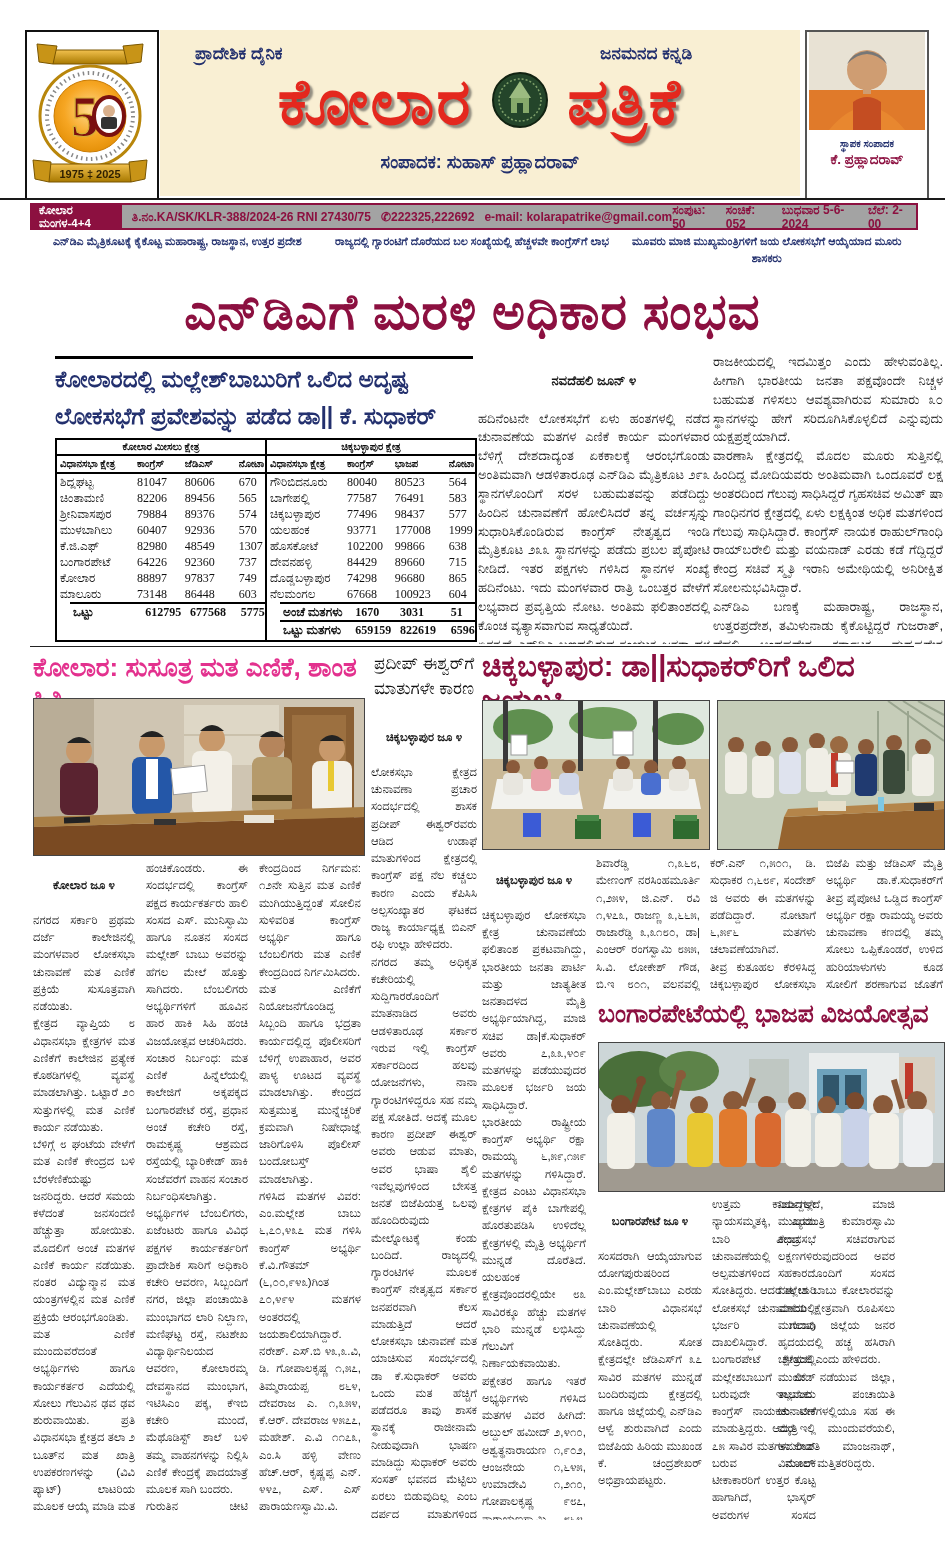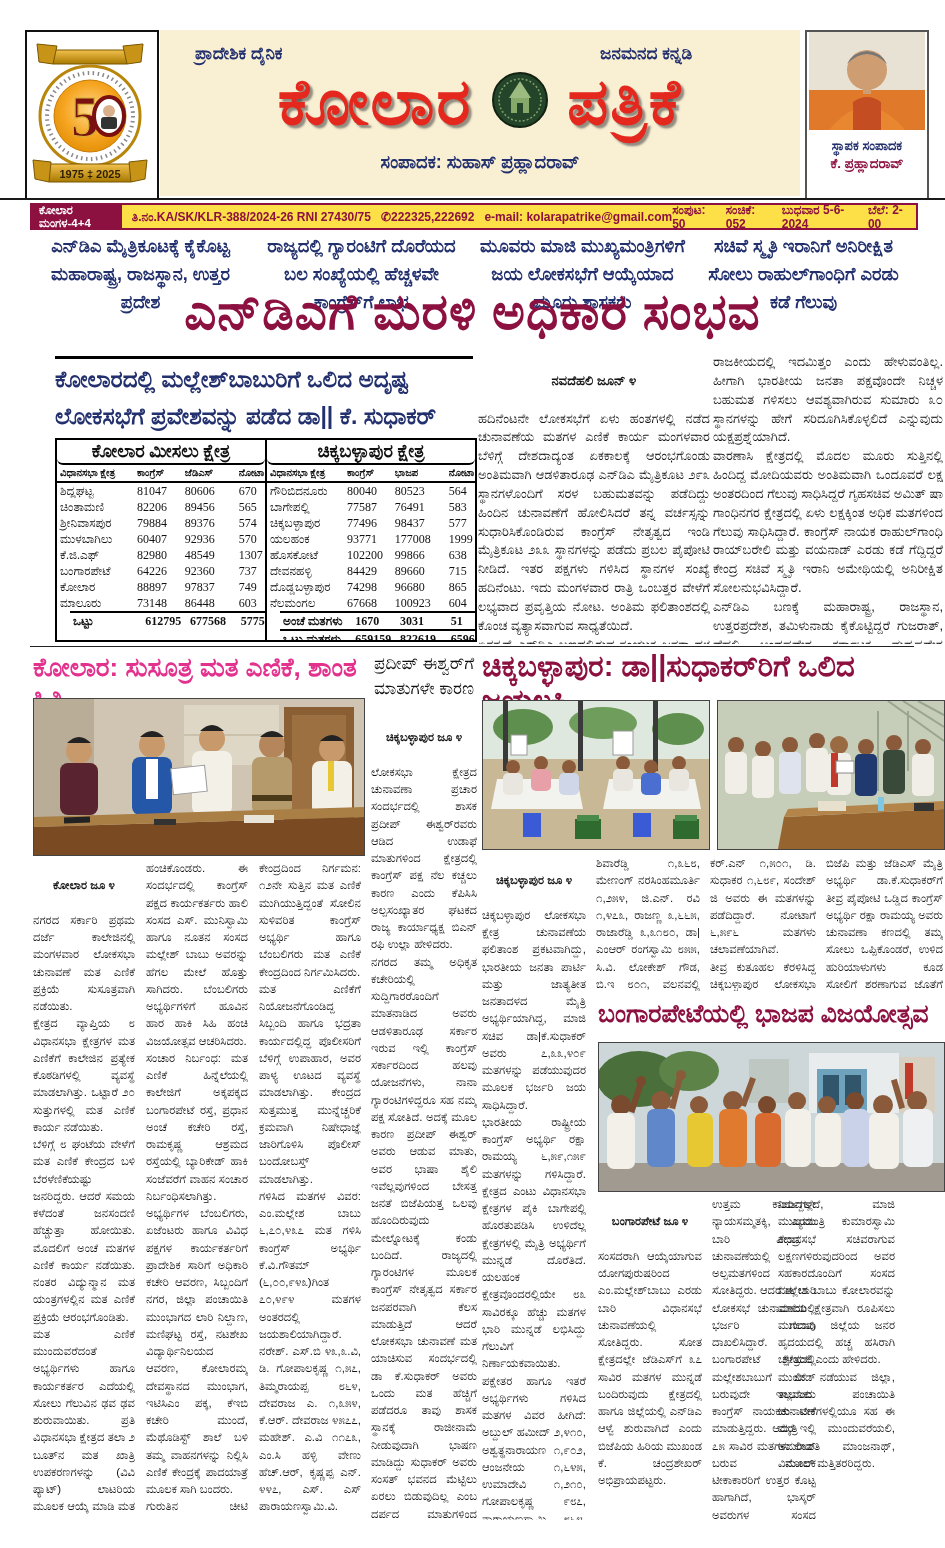--- a/index.html
+++ b/index.html
@@ -11,45 +11,45 @@
   
   .logo-box{left:25px;top:30px;width:130px;height:166px;border:2px solid #111;background:#fff;}
   .masthead{left:160px;top:30px;width:640px;height:166px;background:#f9efd3;}
   .tagline{font-weight:bold;color:#23306e;font-size:17px;}
   .mast-title-row{left:160px;top:70px;width:640px;text-align:center;}
   .mast-title{display:inline-block;vertical-align:middle;color:#e4281e;font-weight:800;font-size:64px;
               line-height:1;text-shadow:3px 3px 2px rgba(60,60,60,.55);letter-spacing:2px;}
   .mast-emblem{display:inline-block;vertical-align:middle;margin:0 14px;}
   .editor-line{left:160px;top:152px;width:640px;text-align:center;font-weight:bold;color:#23306e;font-size:18px;}
   .founder-box{left:805px;top:30px;width:120px;height:166px;border:2px solid #555;background:#fff;text-align:center;}
-  .founder-label{font-size:13px;font-weight:bold;color:#23306e;margin-top:4px;}
+  .founder-label{font-size:10px;font-weight:bold;color:#23306e;margin-top:4px;}
   .founder-name{font-size:13.5px;font-weight:bold;color:#8c1040;margin-top:2px;}
   .header-rule{left:0;top:198px;width:945px;height:2px;background:#1a1a1a;}
 
   
   .infobar{left:30px;top:203px;width:884px;height:23px;border:2px solid #8c1040;display:flex;align-items:center;
-           font-size:12px;font-weight:bold;color:#8c1040;background:#fde047;}
+           font-size:12px;font-weight:bold;color:#8c1040;background:#a3a3a3;}
   .infobar .badge{background:#8c1040;color:#fff;height:100%;display:flex;align-items:center;padding:0 7px;font-size:11.5px;}
   .infobar .seg{margin-left:10px;white-space:nowrap;}
   .infobar .right{margin-left:auto;display:flex;gap:12px;padding-right:8px;}
 
   
   .teasers{left:30px;top:233px;width:884px;display:flex;}
-  .teaser{flex:1;text-align:center;font-weight:bold;color:#23306e;font-size:18px;line-height:1.55;padding:0 8px;}
+  .teaser{flex:1;text-align:center;font-weight:bold;color:#23306e;font-size:11px;line-height:1.55;padding:0 8px;}
 
   
   .headline{left:15px;top:286px;width:915px;text-align:center;color:#8c1040;font-weight:800;font-size:50px;
             line-height:1.05;letter-spacing:1px;}
   .subhead{left:55px;top:356px;width:418px;border-top:3px solid #000;padding-top:2px;
            color:#23306e;font-weight:bold;font-size:23px;line-height:1.6;}
   .dtable-wrap{left:55px;top:438px;width:418px;height:200px;border:2px solid #000;display:flex;
                font-family:"Liberation Serif",serif;overflow:hidden;}
   .dtable{flex:1;overflow:hidden;}
   .dtable.first{border-right:2px solid #000;}
-  .ttitle{text-align:center;font-weight:bold;border-bottom:2px solid #000;font-size:18px;padding:1px 0;border-radius:6px;}
+  .ttitle{text-align:center;font-weight:bold;border-bottom:2px solid #000;font-size:10px;padding:1px 0;}
   .trow{display:grid;grid-template-columns:37% 23% 26% 14%;}
   .thead{border-bottom:2px solid #000;}
   .thead .tcell{font-size:10px;font-weight:bold;padding:2px 3px;}
   .tfoot{border-top:2px solid #000;font-weight:bold;margin-left:13px;}
   .tcell{font-size:12px;padding:0.5px 3px;white-space:nowrap;overflow:hidden;}
   .bodycol{font-size:13px;line-height:1.45;text-align:justify;color:#151515;}
   .dateline{display:block;text-align:center;font-weight:bold;}
 
   .section-rule{left:30px;top:646px;width:884px;height:1px;background:#222;}
 
@@ -148,21 +148,20 @@
       <span>ಸಂಚಿಕೆ: 052</span>
       <span>ಬುಧವಾರ 5-6-2024</span>
       <span>ಬೆಲೆ: 2-00</span>
     </span>
   </div>
 
   <div class="abs teasers">
     <div class="teaser">ಎನ್‌ಡಿಎ ಮೈತ್ರಿಕೂಟಕ್ಕೆ ಕೈಕೊಟ್ಟ ಮಹಾರಾಷ್ಟ್ರ, ರಾಜಸ್ಥಾನ, ಉತ್ತರ ಪ್ರದೇಶ</div>
     <div class="teaser">ರಾಜ್ಯದಲ್ಲಿ ಗ್ಯಾರಂಟಿಗೆ ದೊರೆಯದ ಬಲ ಸಂಖ್ಯೆಯಲ್ಲಿ ಹೆಚ್ಚಳವೇ ಕಾಂಗ್ರೆಸ್‌ಗೆ ಲಾಭ</div>
     <div class="teaser">ಮೂವರು ಮಾಜಿ ಮುಖ್ಯಮಂತ್ರಿಗಳಿಗೆ ಜಯ ಲೋಕಸಭೆಗೆ ಆಯ್ಕೆಯಾದ ಮೂರು ಶಾಸಕರು</div>
-    <div class="teaser">ಸಚಿವೆ ಸ್ಮೃತಿ ಇರಾನಿಗೆ ಅನಿರೀಕ್ಷಿತ ಸೋಲು ರಾಹುಲ್‌ಗಾಂಧಿಗೆ ಎರಡು ಕಡೆ ಗೆಲುವು</div>
   </div>
 
   <div class="abs headline">ಎನ್‌ಡಿಎಗೆ ಮರಳಿ ಅಧಿಕಾರ ಸಂಭವ</div>
   <div class="abs subhead">ಕೋಲಾರದಲ್ಲಿ ಮಲ್ಲೇಶ್‌ಬಾಬುರಿಗೆ ಒಲಿದ ಅದೃಷ್ಟ ಲೋಕಸಭೆಗೆ ಪ್ರವೇಶವನ್ನು ಪಡೆದ ಡಾ|| ಕೆ. ಸುಧಾಕರ್</div>
 
   <div class="abs dtable-wrap">
     <div class="dtable first">
         <div class="ttitle">ಕೋಲಾರ ಮೀಸಲು ಕ್ಷೇತ್ರ</div>
         <div class="trow thead">
           <div class="tcell">ವಿಧಾನಸಭಾ ಕ್ಷೇತ್ರ</div>

